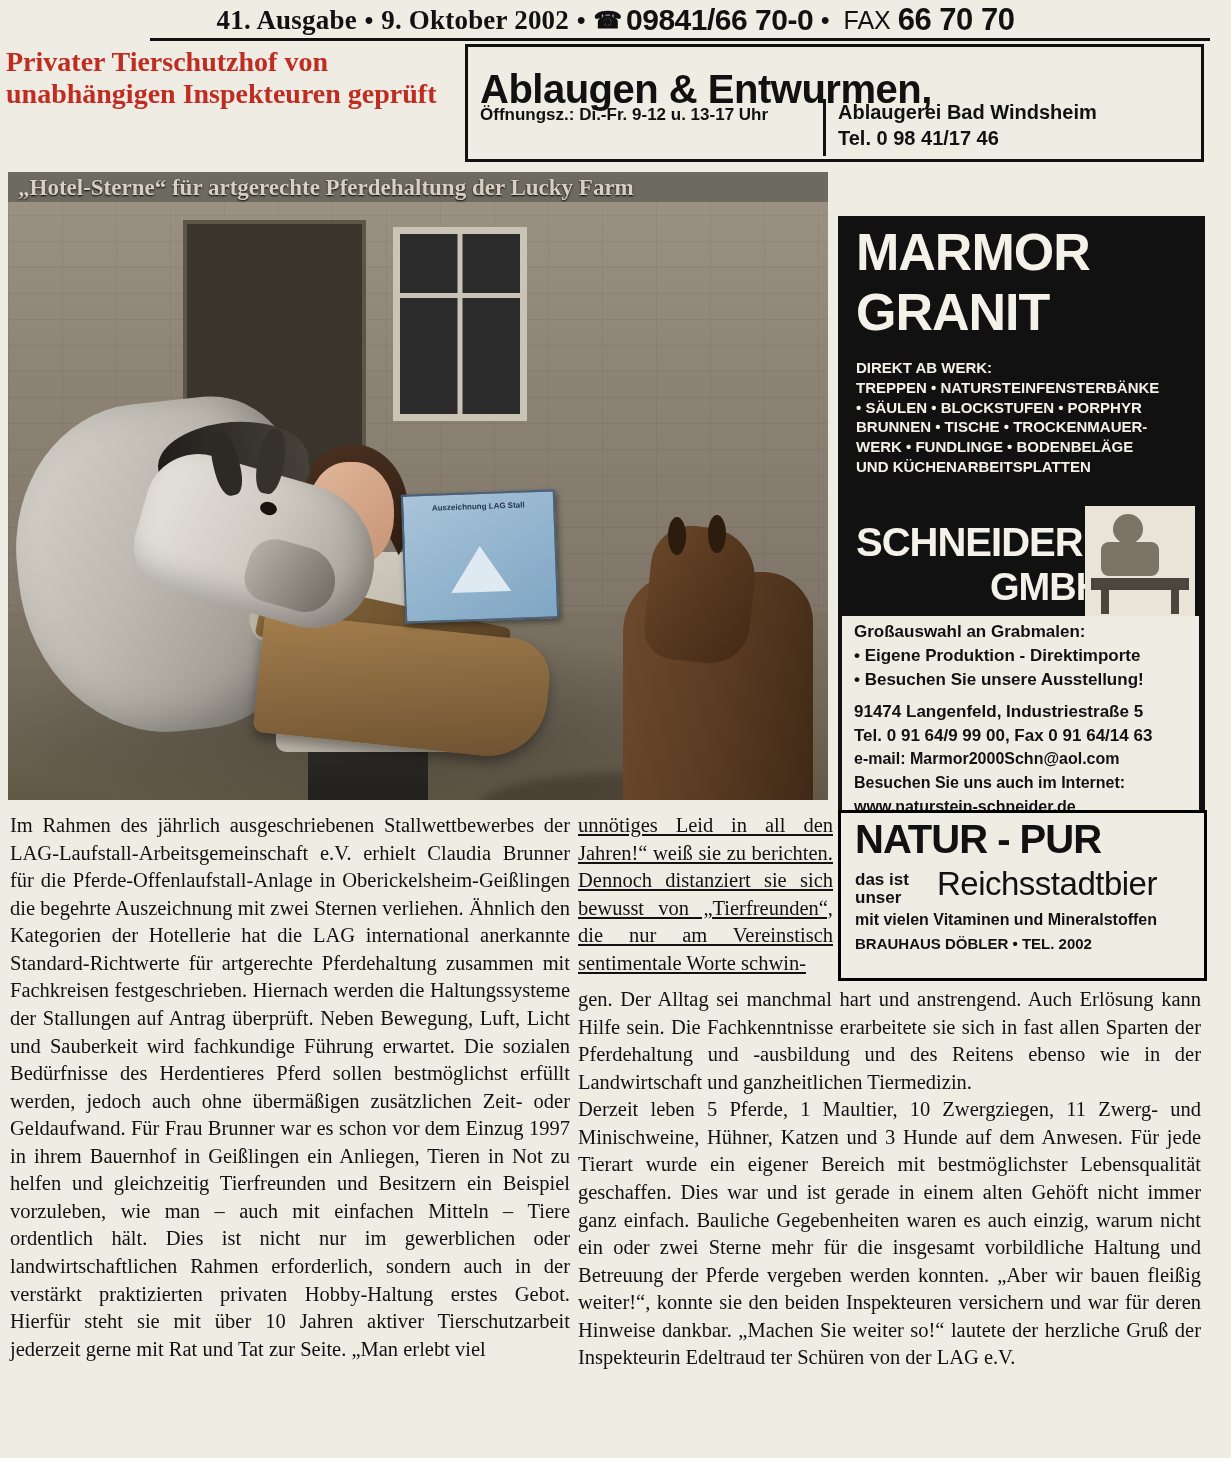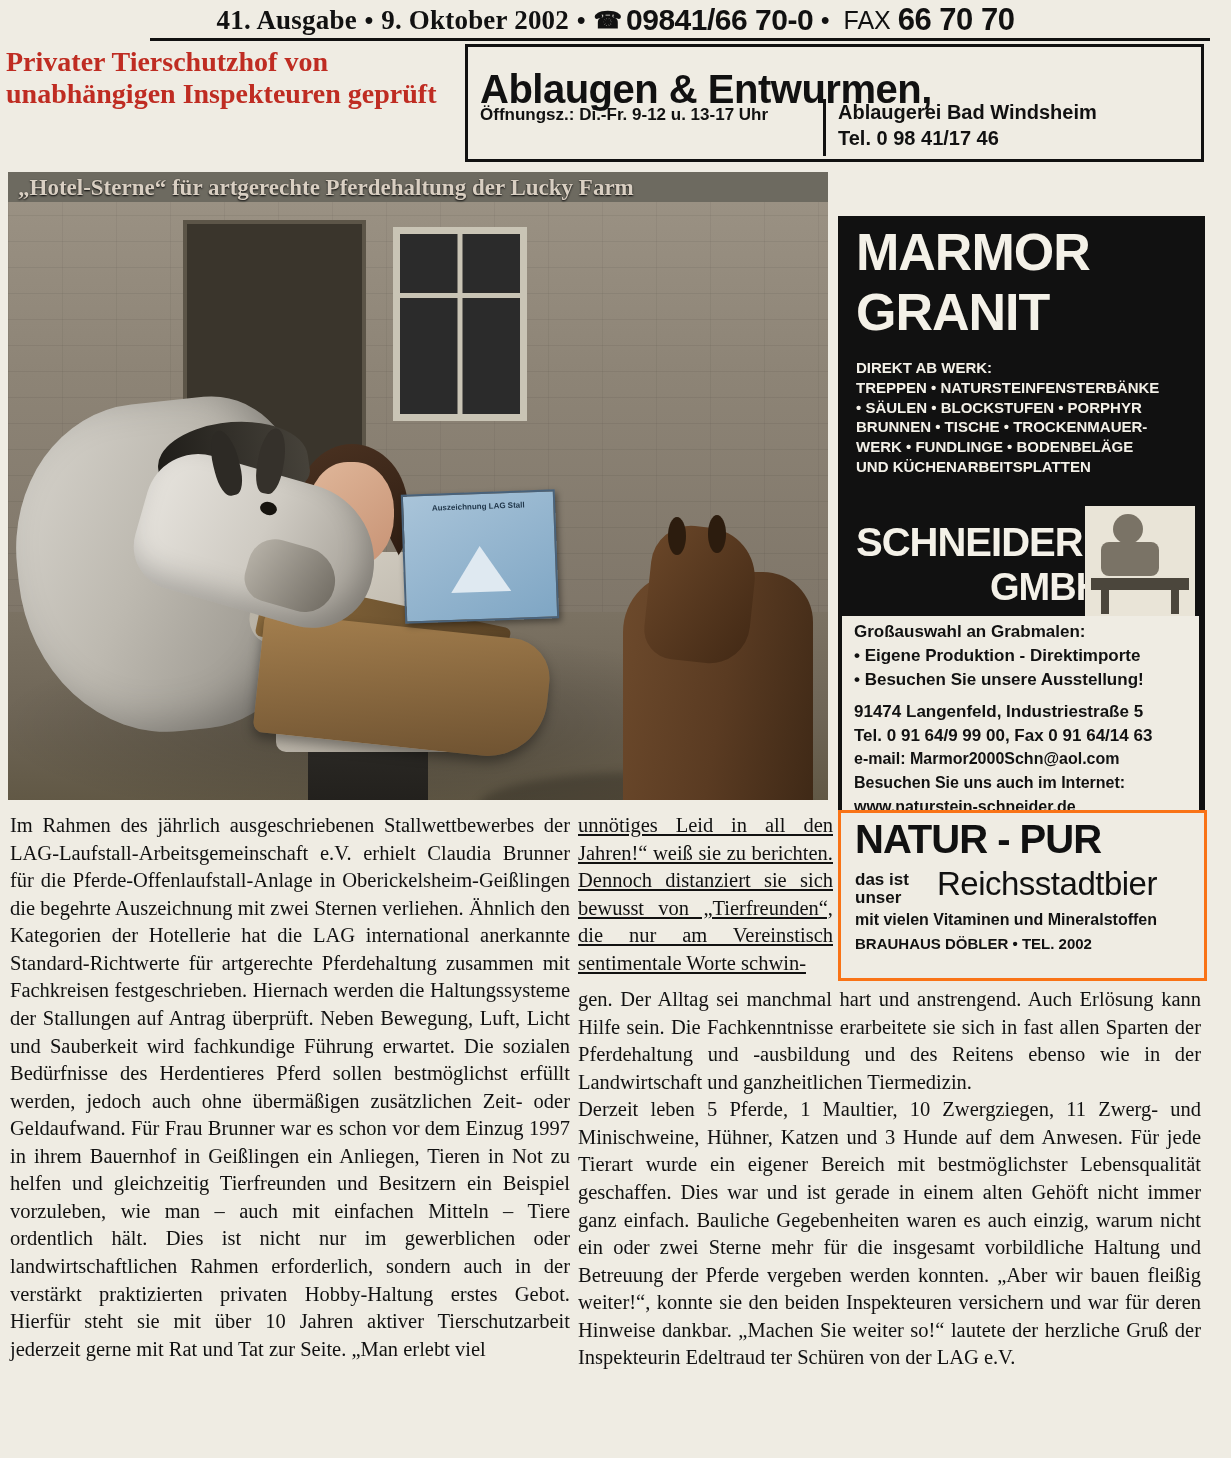--- a/index.html
+++ b/index.html
@@ -239,21 +239,21 @@
   .mw-l3{position:absolute;left:12px;top:54px;font-size:17px;}
   .mw-l4{position:absolute;left:12px;top:86px;font-size:17px;}
   .mw-l5{position:absolute;left:12px;top:110px;font-size:17px;}
   .mw-l6{position:absolute;left:12px;top:134px;font-size:16px;}
   .mw-l7{position:absolute;left:12px;top:158px;font-size:16px;}
   .mw-l8{position:absolute;left:12px;top:182px;font-size:16px;}
 
   
   .natur{
     position:absolute;left:838px;top:810px;width:363px;height:165px;
-    background:#efece3;border:3px solid #f97316;font-family:"Liberation Sans",sans-serif;
+    background:#efece3;border:3px solid #000000;font-family:"Liberation Sans",sans-serif;
   }
   .natur-t{position:absolute;left:14px;top:4px;font-size:40px;font-weight:bold;letter-spacing:-1px;}
   .natur-das{position:absolute;left:14px;top:58px;font-size:17px;font-weight:bold;line-height:1.05;}
   .natur-reichs{position:absolute;left:96px;top:52px;font-size:33px;font-weight:normal;letter-spacing:-.5px;}
   .natur-vit{position:absolute;left:14px;top:98px;font-size:16px;font-weight:bold;}
   .natur-brau{position:absolute;left:14px;top:122px;font-size:15px;font-weight:bold;}
 
   
   .col{
     position:absolute;top:812px;width:572px;

